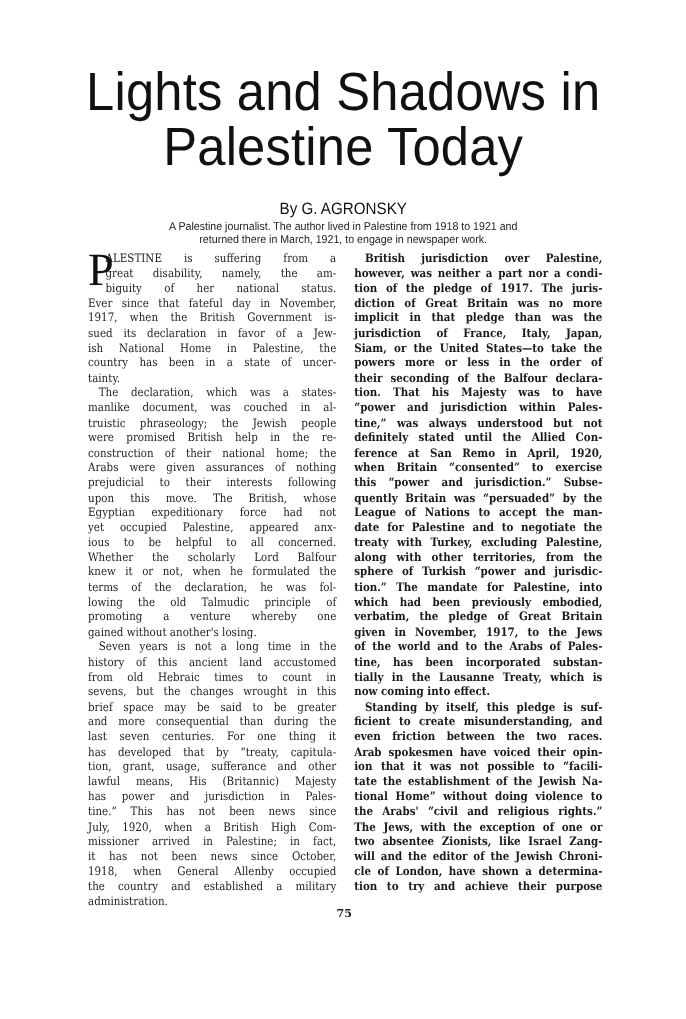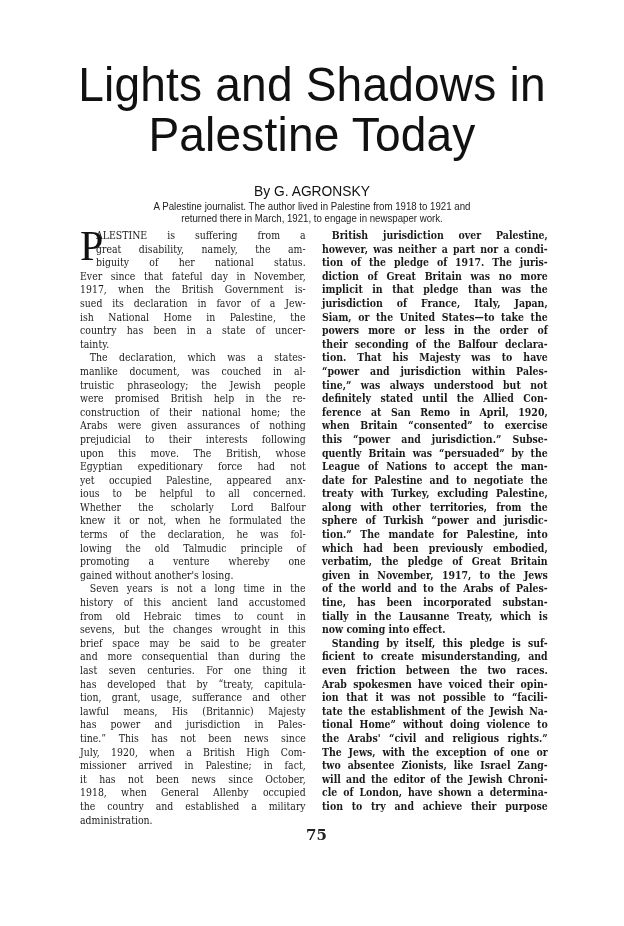--- a/index.html
+++ b/index.html
@@ -37,21 +37,21 @@
   }
   .line.last { text-align-last: left; }
   .line.indent { padding-left: 11px; width: 244px; }
   .line.dropind { padding-left: 18px; width: 237px; }
   .dropcap {
     position: absolute; left: 80px; top: 226px;
     font-family: "Liberation Serif", serif; font-size: 42px; line-height: 40px; color: #111;
   }
   .pagenum {
     position: absolute; left: 306px; top: 826px;
-    font-family: "DejaVu Serif", serif; font-size: 15px; font-weight: bold; color: #222;
+    font-family: "DejaVu Serif", serif; font-size: 10px; font-weight: bold; color: #222;
   }
 </style>
 </head>
 <body>
 
 <div class="page">
   <div class="title t1">Lights and Shadows in</div>
   <div class="title t2">Palestine Today</div>
   <div class="byline">By G. AGRONSKY</div>
   <div class="note">

